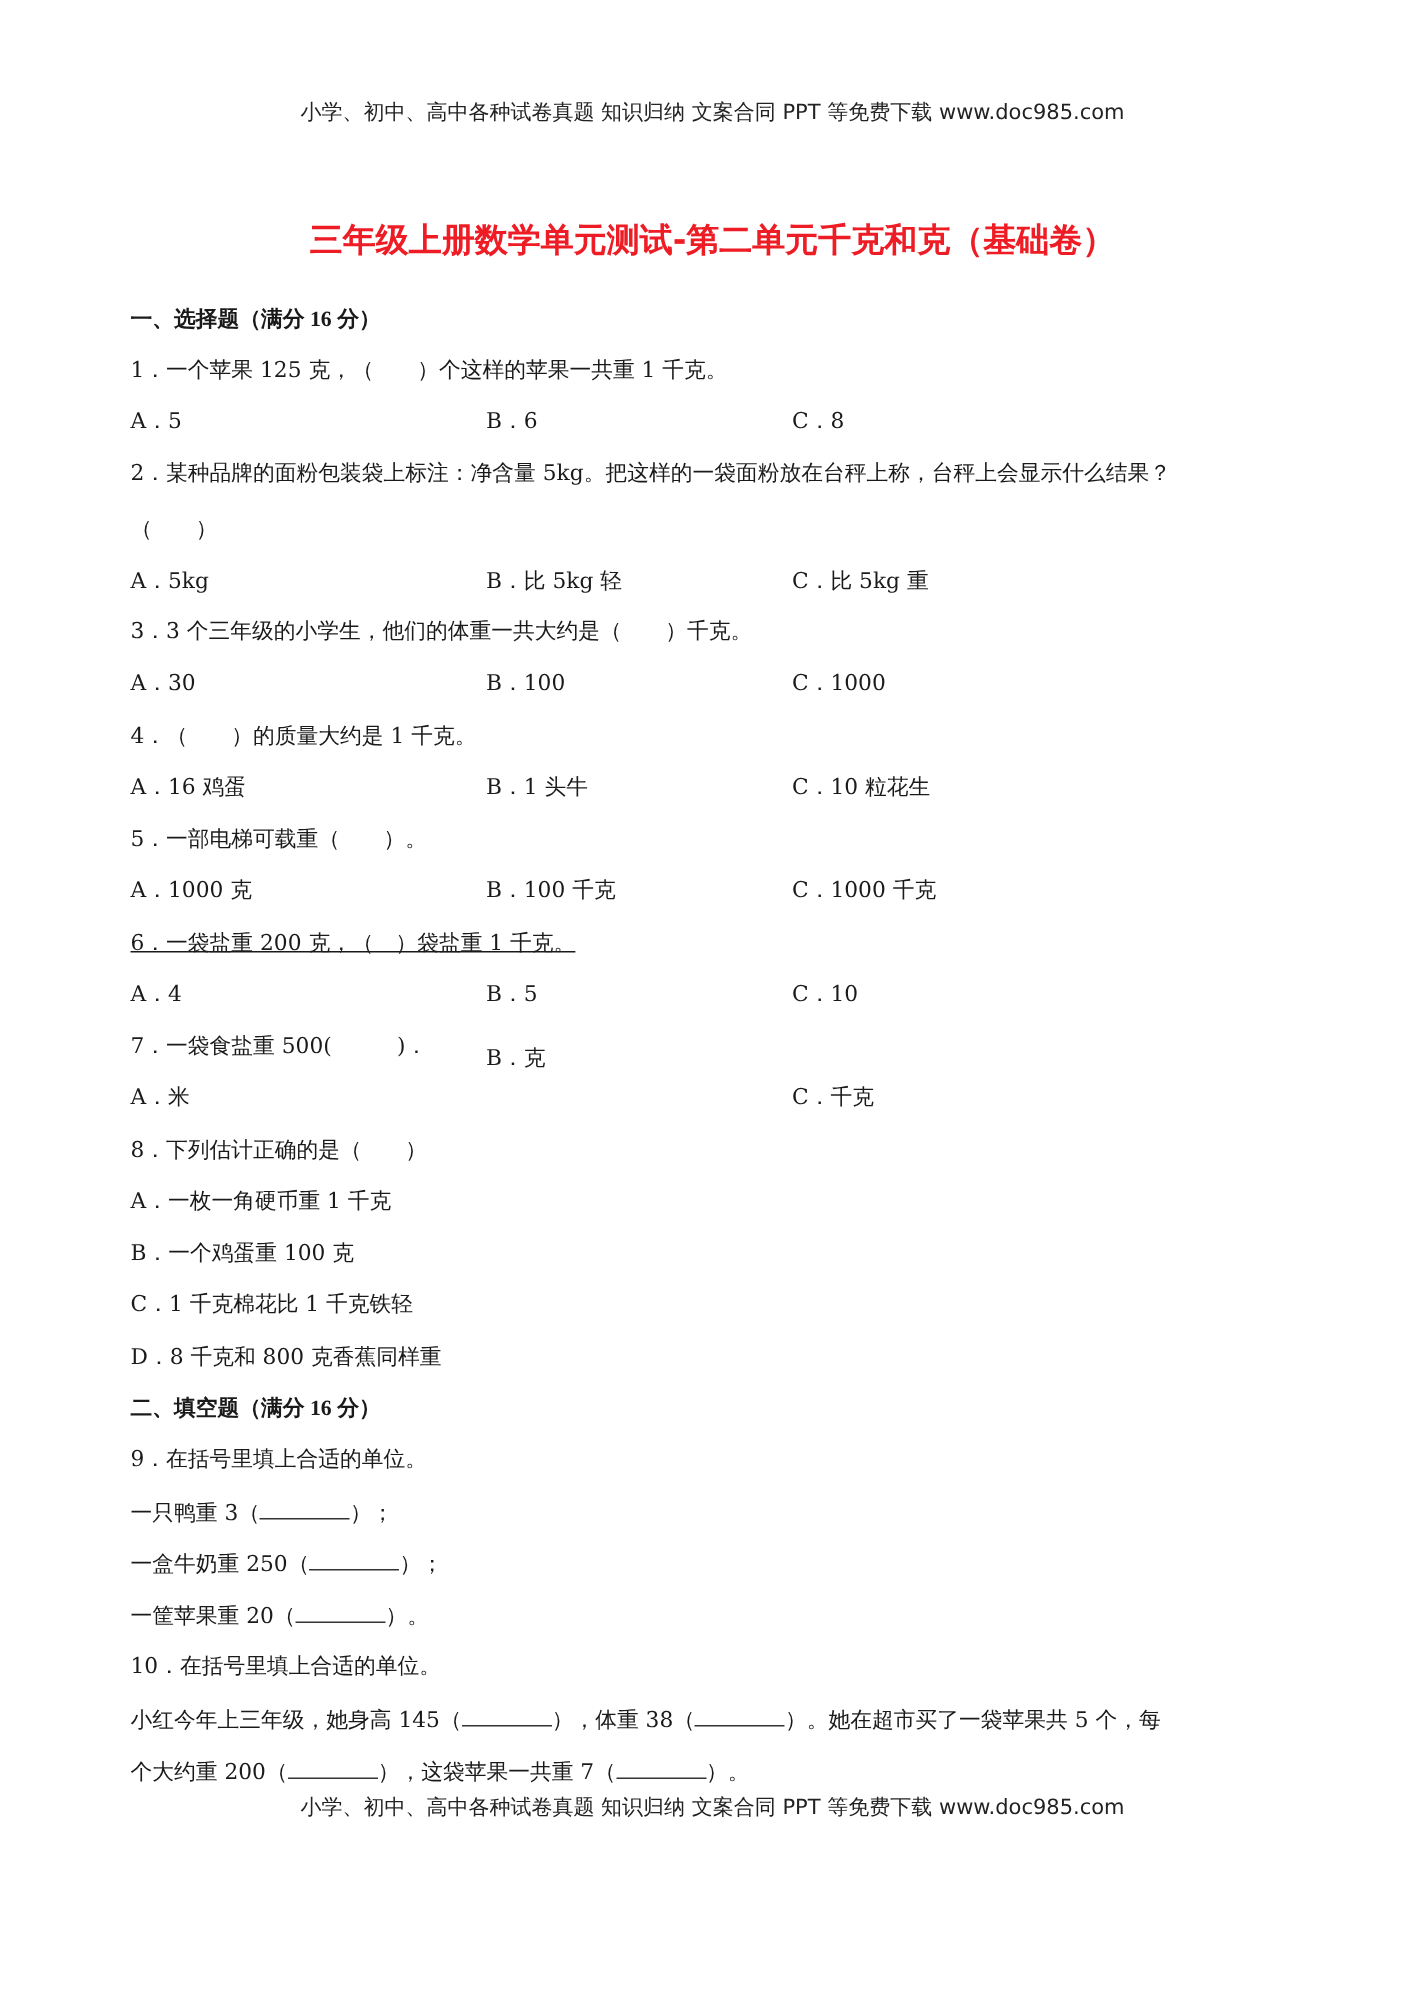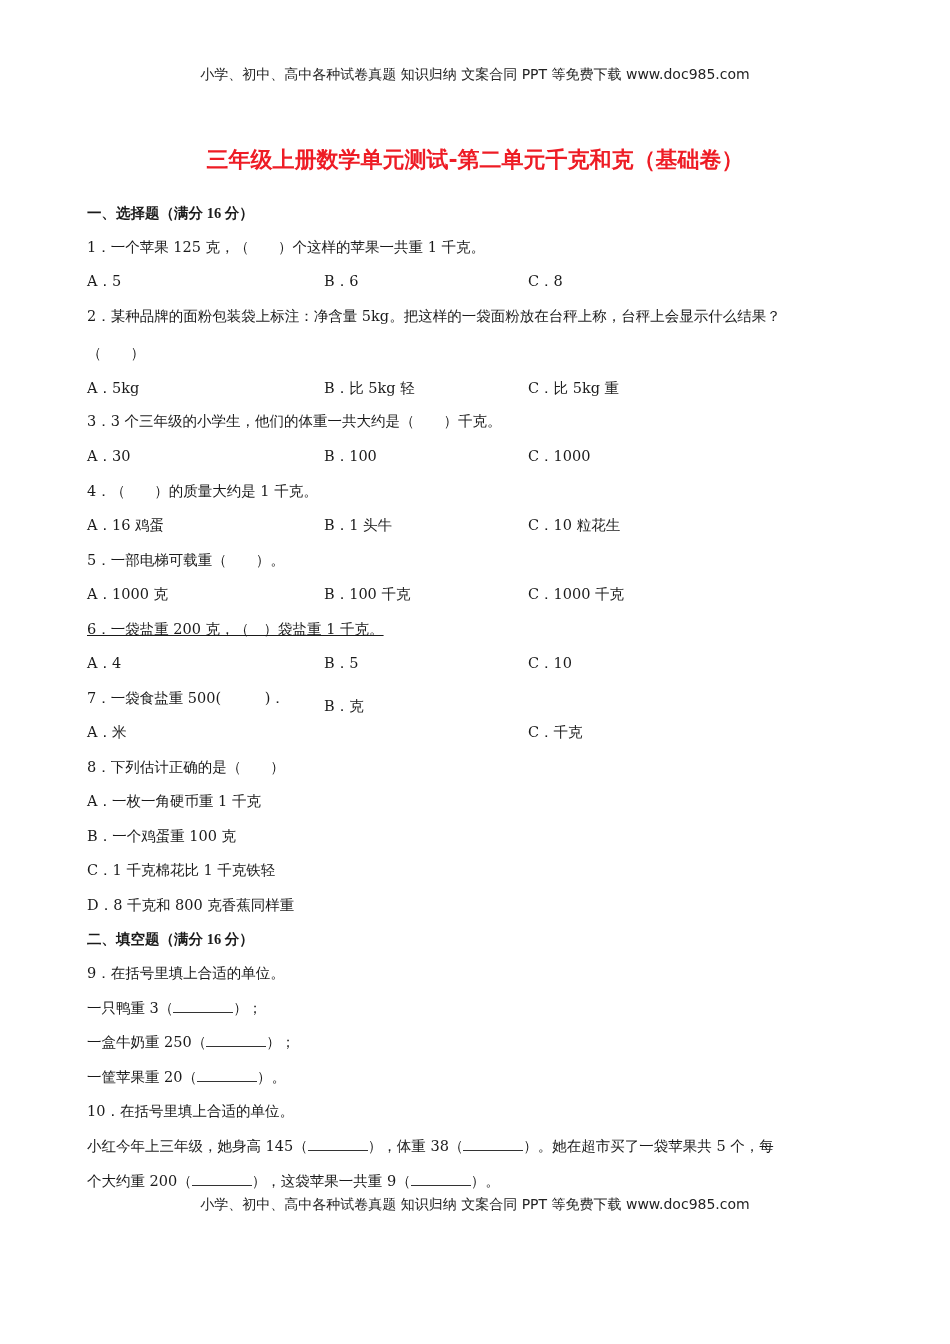--- a/index.html
+++ b/index.html
@@ -129,16 +129,16 @@
 </div>
 <div class="line" style="top:1067px;">
   <span>一筐苹果重 20（</span><span class="blank"></span><span>）。</span>
 </div>
 
 <div class="line" style="top:1101px;">10．在括号里填上合适的单位。</div>
 <div class="line" style="top:1136px;">
   <span>小红今年上三年级，她身高 145（</span><span class="blank"></span><span>），体重 38（</span><span class="blank"></span><span>）。她在超市买了一袋苹果共 5 个，每</span>
 </div>
 <div class="line" style="top:1171px;">
-  <span>个大约重 200（</span><span class="blank"></span><span>），这袋苹果一共重 9（</span><span class="blank"></span><span>）。</span>
+  <span>个大约重 200（</span><span class="blank"></span><span>），这袋苹果一共重 7（</span><span class="blank"></span><span>）。</span>
 </div>
 
 <div class="watermark bottom">小学、初中、高中各种试卷真题 知识归纳 文案合同 PPT 等免费下载   www.doc985.com</div>
 
 </body></html>

